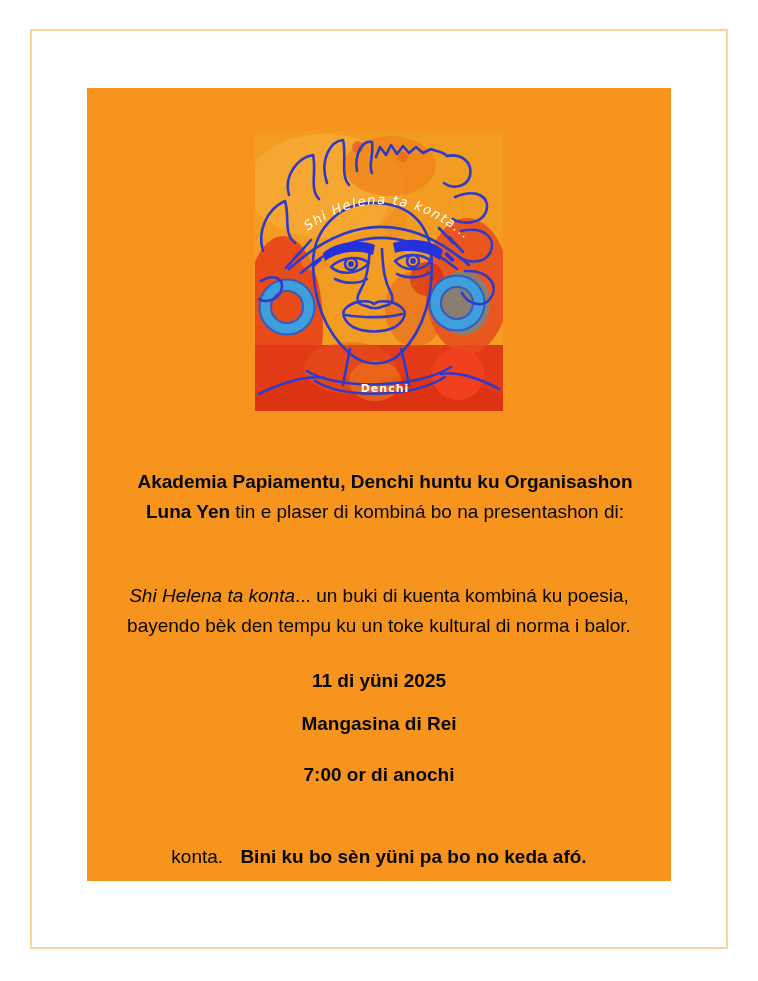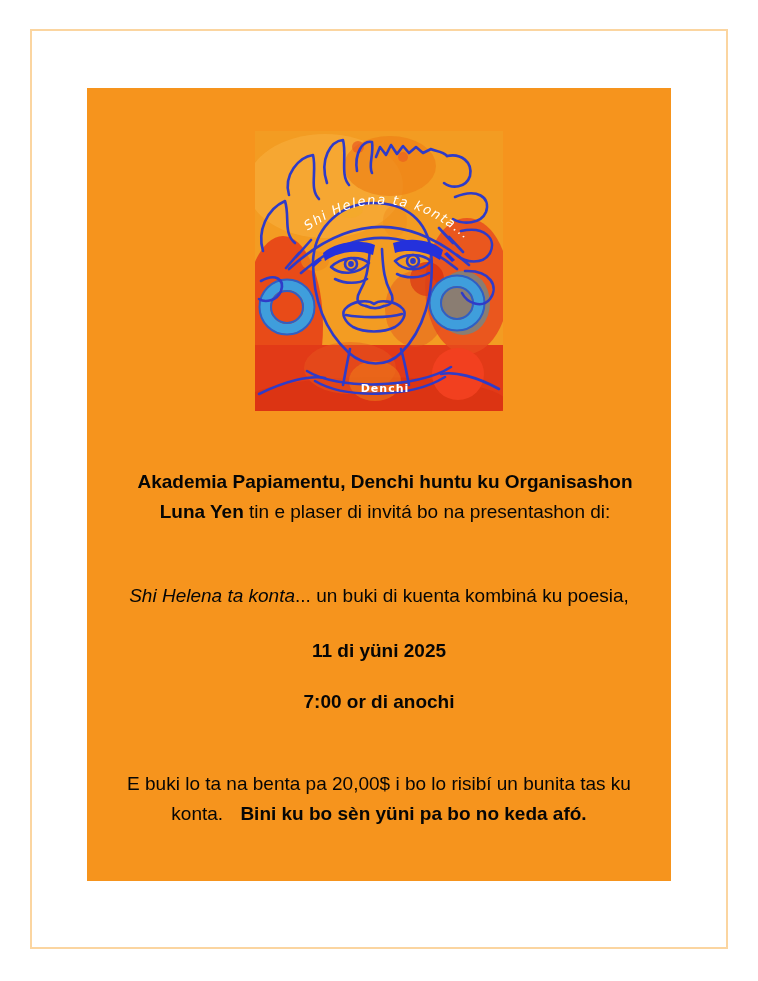--- a/index.html
+++ b/index.html
@@ -139,28 +139,29 @@
       <text font-family="'DejaVu Sans', sans-serif" font-size="13" font-style="italic" fill="#ffffff" letter-spacing="1.5">
         <textPath href="#arcPath" startOffset="10%">Shi Helena ta konta...</textPath>
       </text>
 
       <text x="130" y="261" text-anchor="middle" font-family="'DejaVu Sans', sans-serif" font-size="11" font-weight="bold" fill="#ffffff" letter-spacing="1">Denchi</text>
     </svg>
   </div>
 
   <div class="intro center">
     <div class="line bold">Akademia Papiamentu, Denchi huntu ku Organisashon</div>
-    <div class="line"><span class="bold">Luna Yen</span><span> tin e plaser di invitá bo na presentashon di:</span></div>
+    <div class="line"><span class="bold">Luna Yen</span><span> tin e plaser di kombiná bo na presentashon di:</span></div>
   </div>
 
   <div class="desc left">
     <div class="line"><span class="italic">Shi Helena ta konta</span><span>... un buki di kuenta kombiná ku poesia,</span></div>
+    <div class="line">bayendo bèk den tempu ku un toke kultural di norma i balor.</div>
   </div>
 
   <div class="date-line center">11 di yüni 2025</div>
+  <div class="venue-line center">Mangasina di Rei</div>
   <div class="time-line center">7:00 or di anochi</div>
 
   <div class="footer-par left">
-    <div class="line">E buki lo ta na benta pa 20,00$ i bo lo risibí un bunita tas ku</div>
     <div class="line"><span>konta. </span><span class="bold">Bini ku bo sèn yüni pa bo no keda afó.</span></div>
   </div>
 
 </div>
 
 </body></html>

